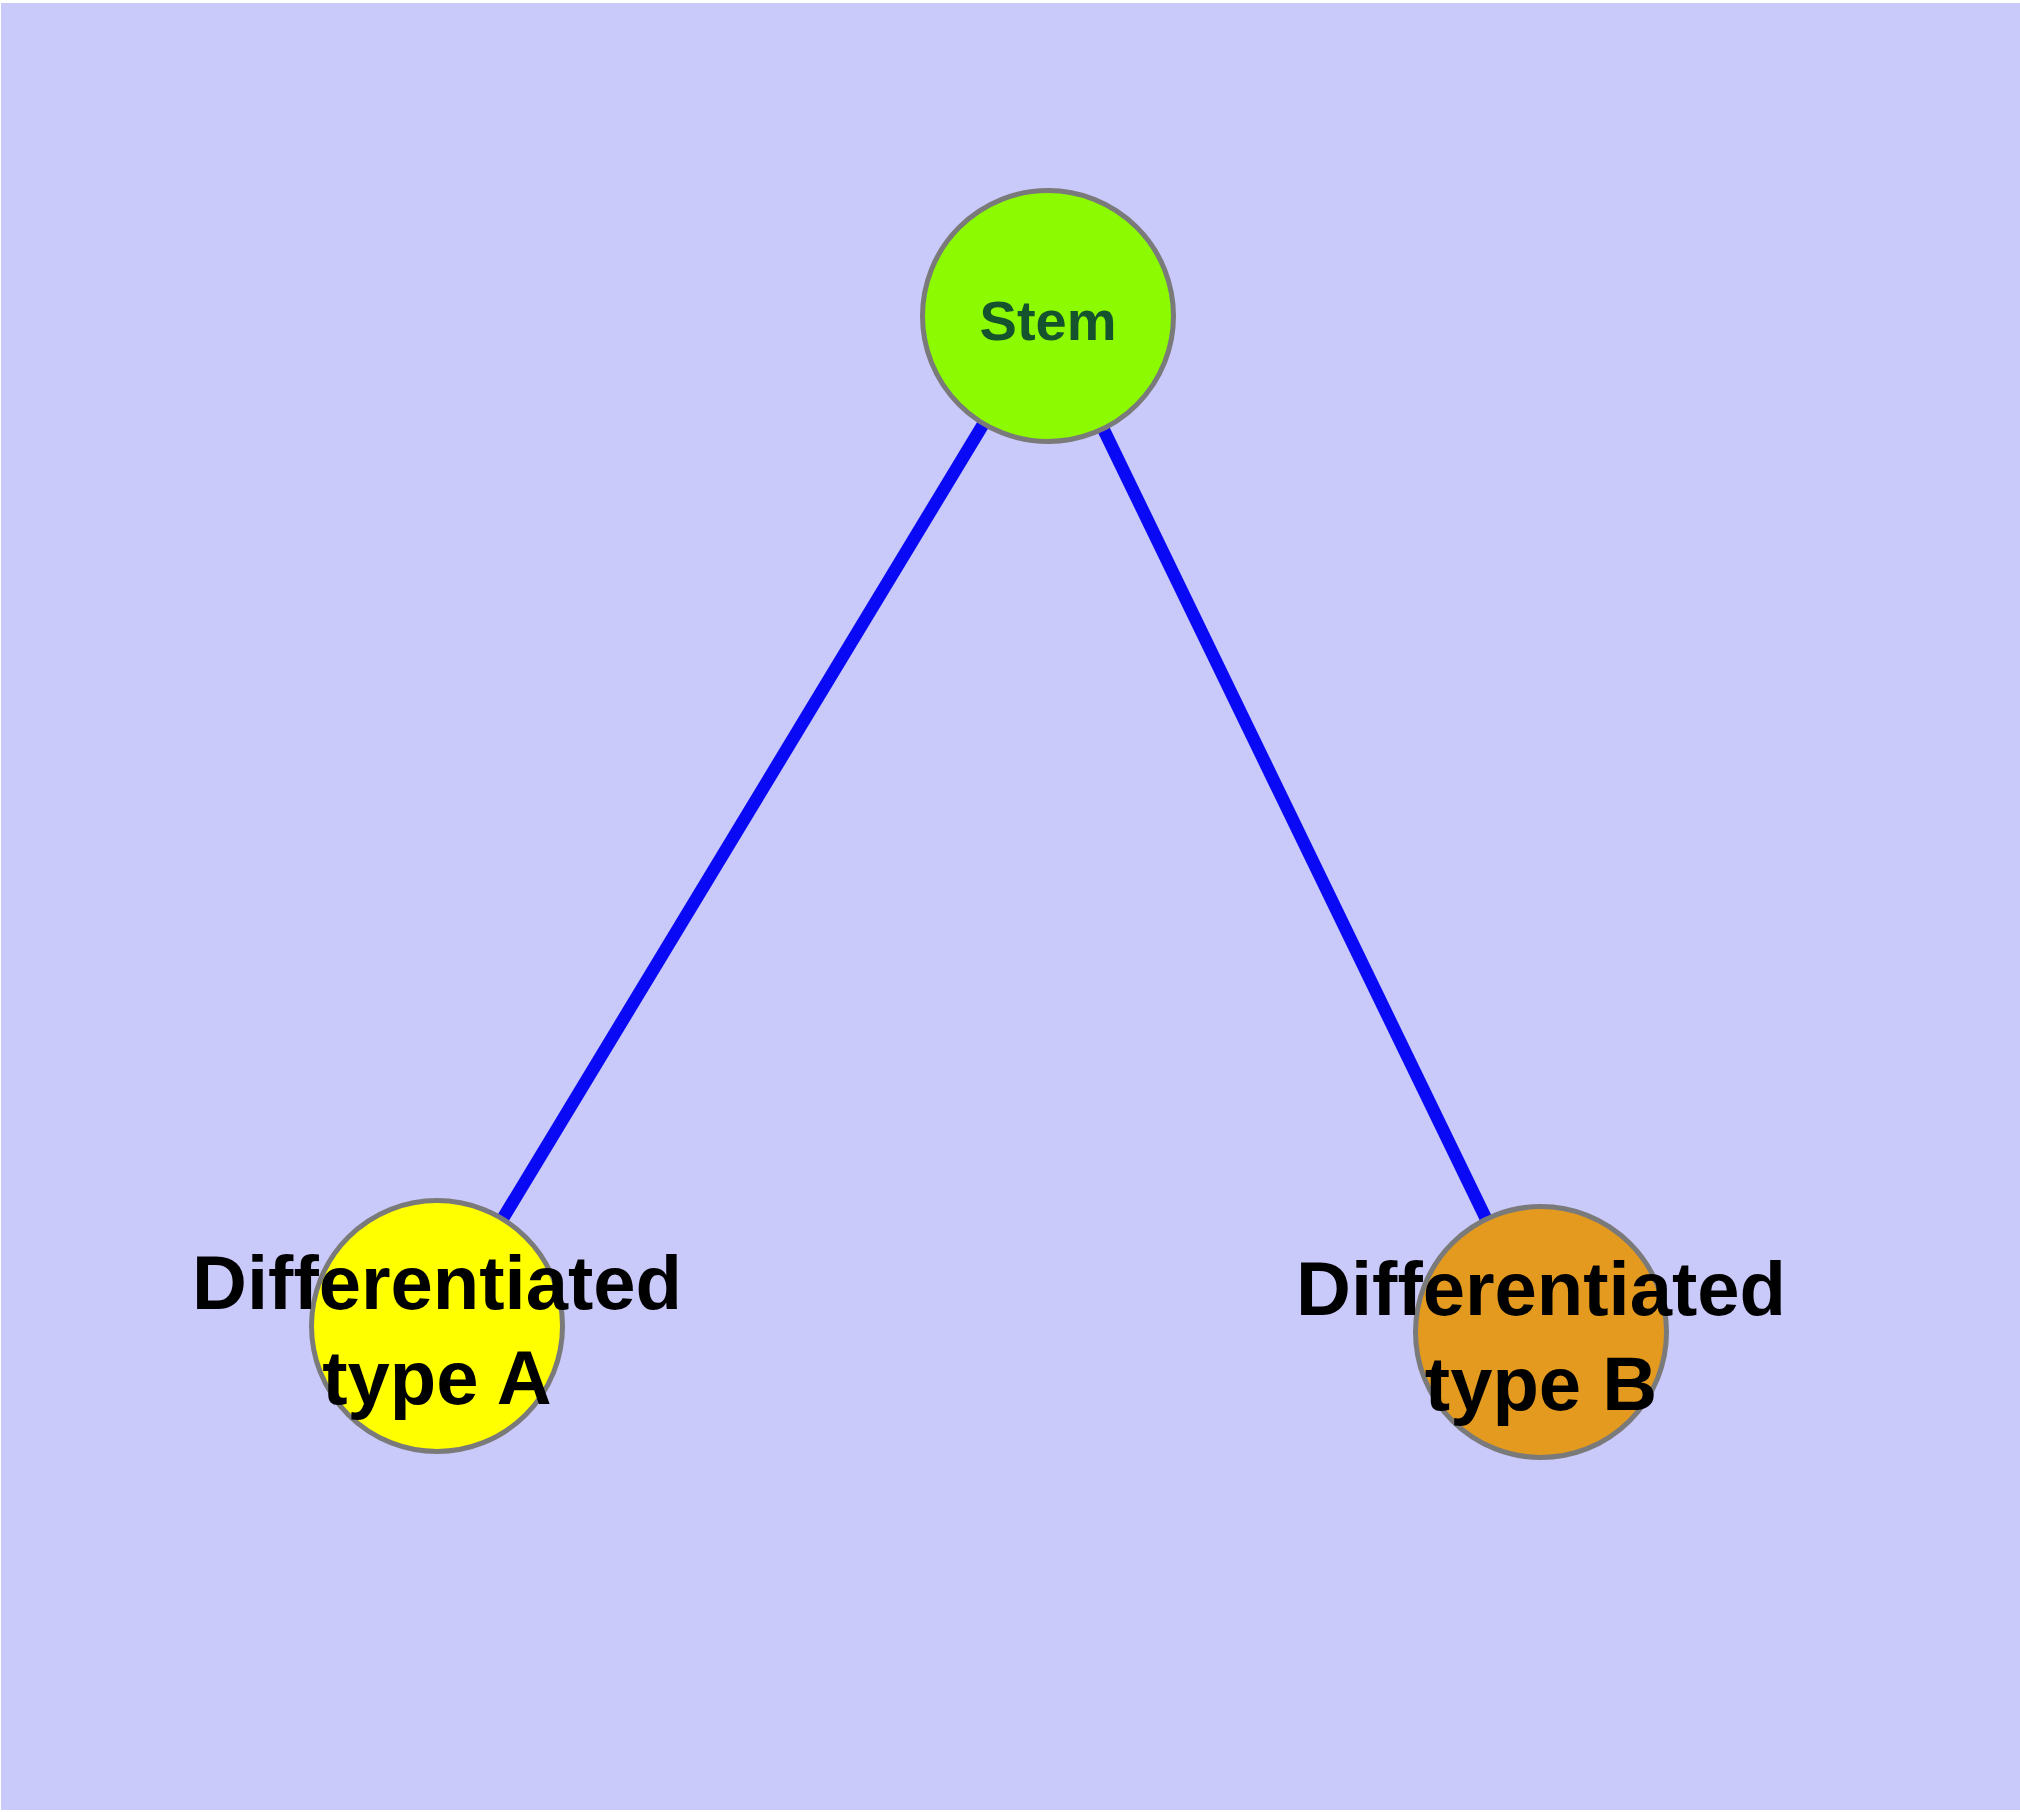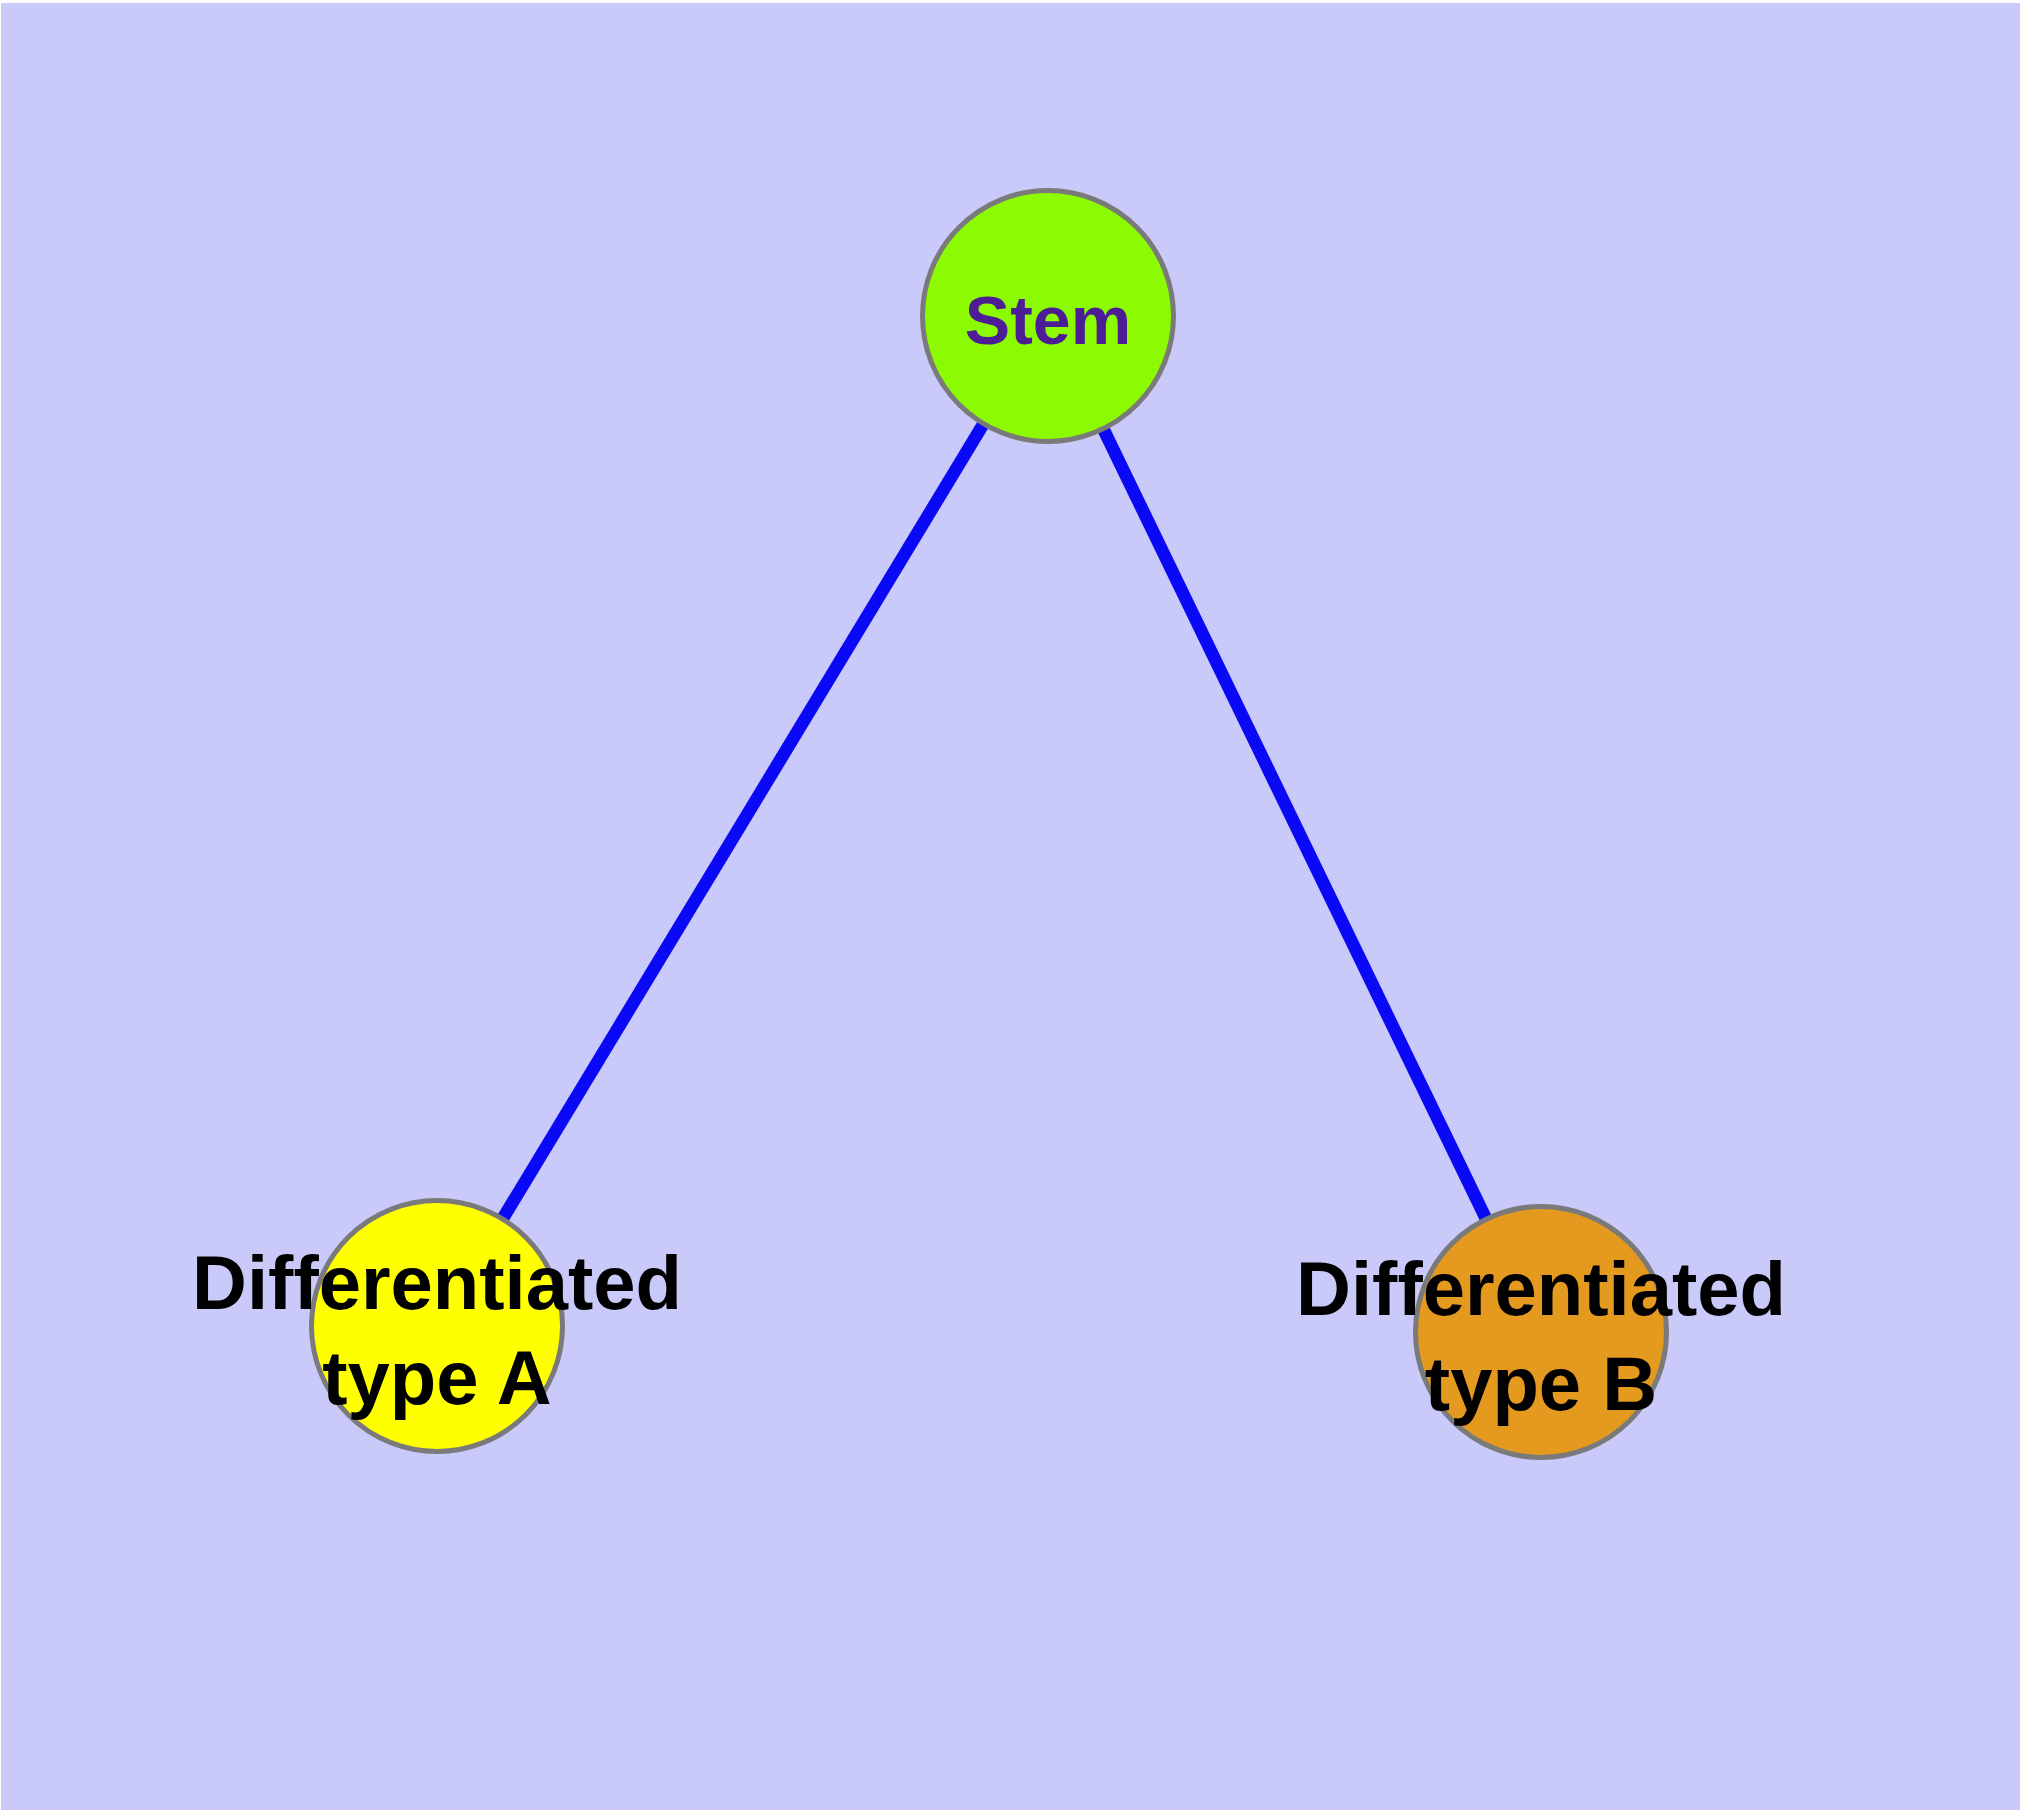--- a/index.html
+++ b/index.html
@@ -51,21 +51,21 @@
 </head>
 <body style="background: rgb(255, 255, 255);">
 
 <div id="page">
   <div id="canvas-bg" style="background: rgb(201, 201, 250);"></div>
   <svg id="edge-layer" viewBox="0 0 2384 2138" xmlns="http://www.w3.org/2000/svg">
       <line x1="1237" y1="373" x2="516" y2="1565" stroke="#0909F6" stroke-width="15"></line>
       <line x1="1237" y1="373" x2="1818" y2="1572" stroke="#0909F6" stroke-width="15"></line>
     </svg>
 <div class="node" style="left: 920px; top: 188px; width: 256px; height: 256px; background: rgb(140, 250, 0); border-color: rgb(122, 122, 122); border-width: 5.1px;"></div>
-    <div class="node-label" style="left: 1048px; top: 320px; color: #4c1d95; font-size: 68px; line-height: 95px;">Stem</div>
+    <div class="node-label" style="left: 1048px; top: 320px; color: #14532d; font-size: 56px; line-height: 95px;">Stem</div>
     <div class="node" style="left: 309px; top: 1198px; width: 256px; height: 256px; background: rgb(255, 255, 0); border-color: rgb(122, 122, 122); border-width: 5.1px;"></div>
     <div class="node-label" style="left: 437px; top: 1330px; color: rgb(0, 0, 0); font-size: 76px; line-height: 95px;">Differentiated
 type A</div>
     <div class="node" style="left: 1413px; top: 1204px; width: 256px; height: 256px; background: rgb(227, 154, 30); border-color: rgb(122, 122, 122); border-width: 5.1px;"></div>
     <div class="node-label" style="left: 1541px; top: 1336px; color: rgb(0, 0, 0); font-size: 76px; line-height: 95px;">Differentiated
 type B</div>
   </div>
 
 
 </body></html>

